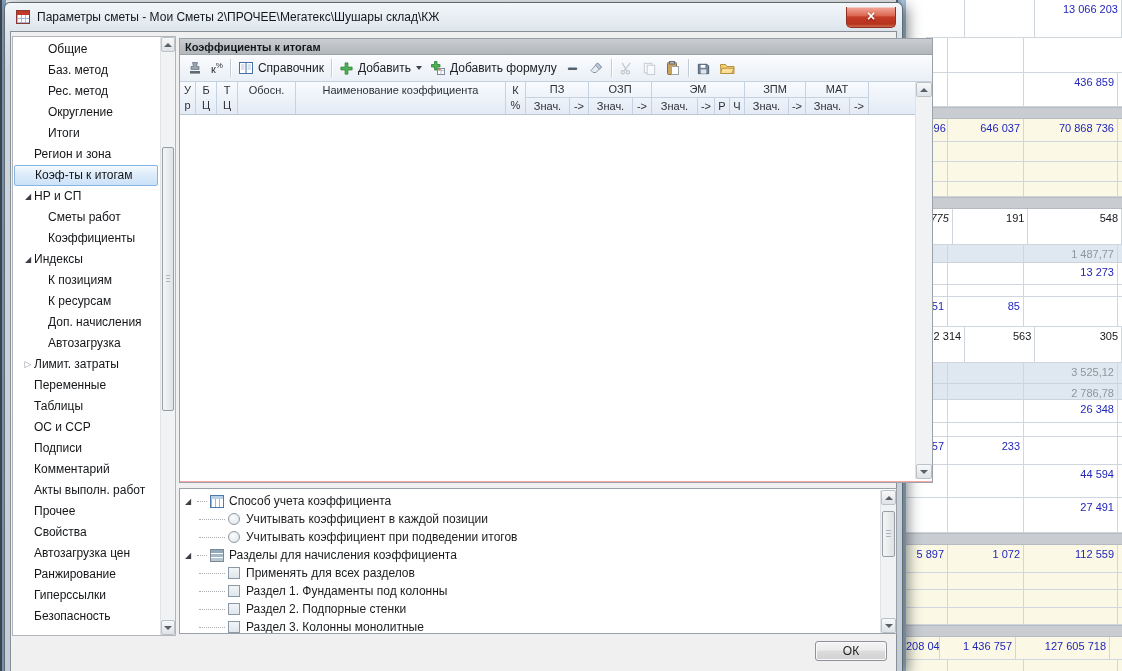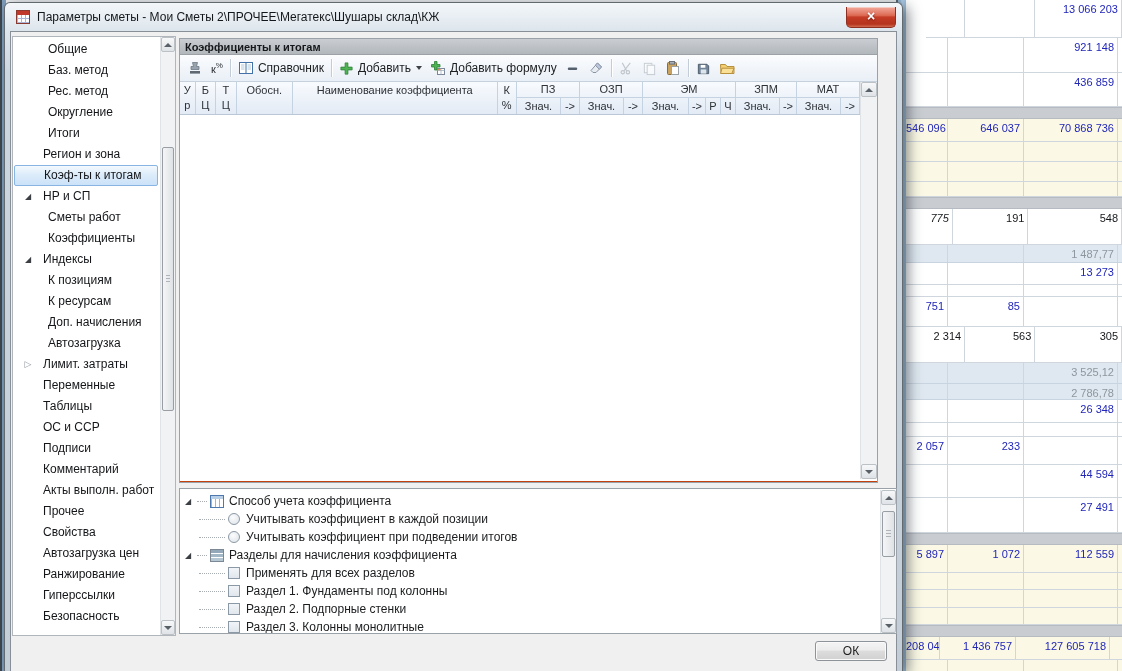--- a/index.html
+++ b/index.html
@@ -43,21 +43,21 @@
 
   .client { position:absolute; left:5px; right:5px; top:28px; bottom:0;
     background:#f0f0f0; border:1px solid #898f96; border-bottom:none; }
 
   
   .sidebar { position:absolute; left:1px; top:4px; width:164px; height:600px;
     background:#fff; border:1px solid #b0b6bc; }
   .nav-list { position:absolute; left:0; top:2px; right:16px; bottom:0; overflow:hidden; }
   .nav-item { position:relative; height:21px; line-height:21px; font-size:12px;
     color:#141619; margin:0 1px; white-space:nowrap; cursor:default; }
-  .nav-item.lvl0 { padding-left:29px; }
+  .nav-item.lvl0 { padding-left:20px; }
   .nav-item.lvl1 { padding-left:34px; }
   .nav-item.selected { background:linear-gradient(180deg,#f4f9fd,#ddecfa 45%,#cbe2f8);
     border:1px solid #88b4e4; border-radius:2px; line-height:19px; }
   .nav-arrow { position:absolute; left:8px; top:0; width:12px; text-align:center;
     font-family:"DejaVu Sans",sans-serif; font-size:8px; line-height:21px; color:#3c4045; }
   .nav-arrow.collapsed { color:#8f969d; font-size:9px; }
 
   
   .vscroll { position:absolute; background:#f1f2f4; border-left:1px solid #e0e3e6; }
   .sb-btn { position:absolute; left:0; width:100%; height:15px;
@@ -68,22 +68,22 @@
   .sb-btn .tri-down { position:absolute; left:50%; top:50%; margin:-2px 0 0 -4px;
     border:4px solid transparent; border-bottom:none; border-top:4px solid #596067; }
   .sb-thumb { position:absolute; left:1px; right:1px;
     background:linear-gradient(90deg,#f4f5f6,#dfe2e5); border:1px solid #989ea4; border-radius:2px; }
   .sb-thumb::after { content:''; position:absolute; left:3px; right:3px; top:50%; height:8px; margin-top:-4px;
     background:repeating-linear-gradient(180deg,#aeb4ba 0 1px,rgba(0,0,0,0) 1px 3px); }
   .side-scroll { right:0; top:0; width:15px; height:598px; }
   .side-scroll .sb-thumb { top:110px; height:264px; }
 
   
-  .main-panel { position:absolute; left:168px; top:6px; width:699px; height:445px;
-    border:1px solid #9aa1a8; background:#c2410c; }
+  .main-panel { position:absolute; left:168px; top:6px; width:754px; height:445px;
+    border:1px solid #9aa1a8; background:#fca5a5; }
   .panel-header { height:16px; background:linear-gradient(180deg,#cacdd1,#b2b7bc);
     border-bottom:1px solid #9ba1a7; font-weight:bold; font-size:11px; line-height:16px;
     padding-left:5px; color:#15171a; }
   .toolbar { height:27px; background:linear-gradient(180deg,#fbfcfe,#e9eff6);
     border-bottom:1px solid #c7d1dc; display:flex; align-items:center; padding:0 3px; }
   .tb-btn { height:22px; display:flex; align-items:center; gap:4px; padding:0 4px;
     border-radius:2px; font-size:12px; color:#1c1e20; cursor:default; white-space:nowrap; }
   .tb-btn.disabled { opacity:.5; }
   .tb-sep { width:1px; height:18px; background:#c3cdd7; margin:0 3px; box-shadow:1px 0 0 #fff; }
   .caret { width:0; height:0; border:3px solid transparent; border-bottom:none;
@@ -142,21 +142,20 @@
 <div class="win-edge"></div>
 <div class="sheet" id="sheet-rows">
     <div class="srow white ink-blue" style="height: 38px; margin-left: 20px;">
       <div class="scell" style="width: 42px;"></div>
       <div class="scell" style="width: 76px;"></div>
       <div class="scell" style="width: 94px;">13 066 203</div>
     </div>
     <div class="srow white ink-blue" style="height: 35px;">
       <div class="scell" style="width: 42px;"></div>
       <div class="scell" style="width: 76px;"></div>
-      <div class="scell" style="width: 94px;">921 148</div>
     </div>
     <div class="srow white ink-blue" style="height: 34px;">
       <div class="scell" style="width: 42px;"></div>
       <div class="scell" style="width: 76px;"></div>
       <div class="scell" style="width: 94px;">436 859</div>
     </div>
     <div class="srow band" style="height: 12px;"></div>
     <div class="srow cream ink-blue" style="height: 23px;">
       <div class="scell" style="width: 42px;">546 096</div>
       <div class="scell" style="width: 76px;">646 037</div>

